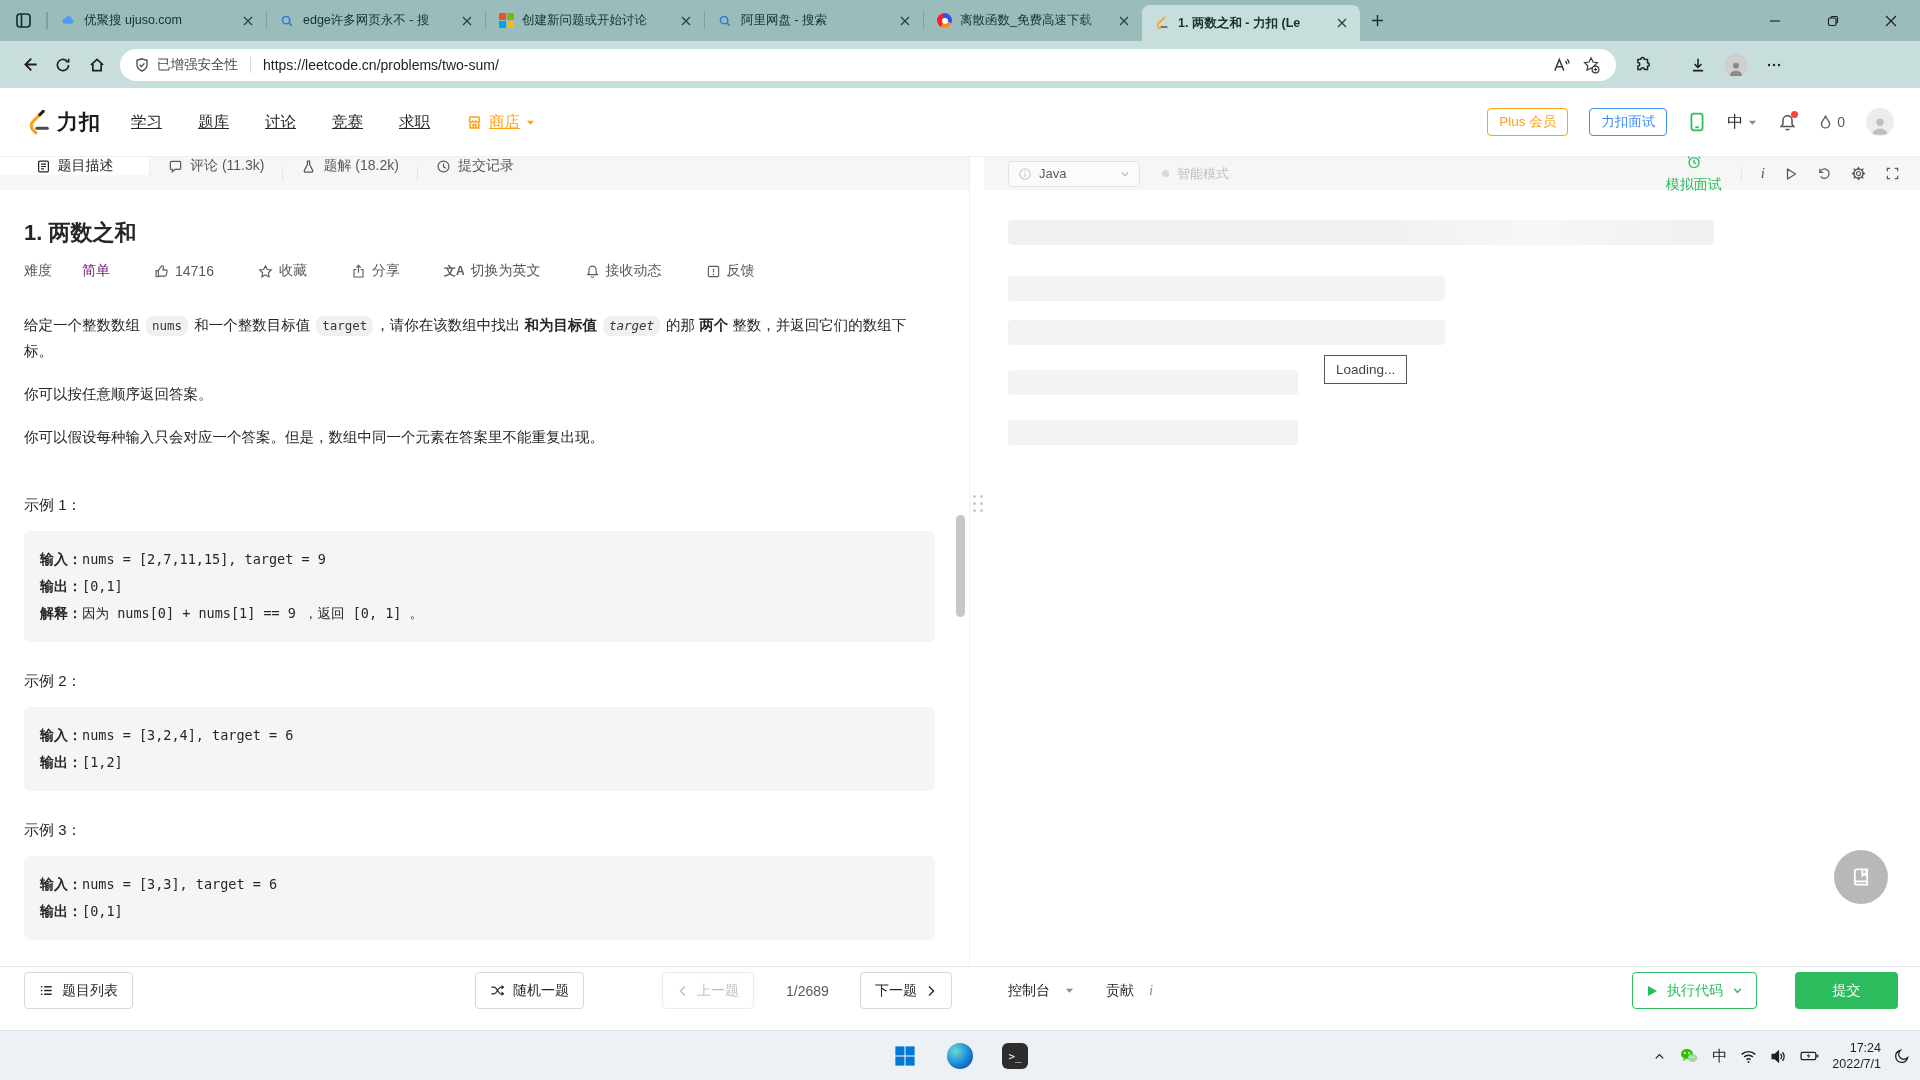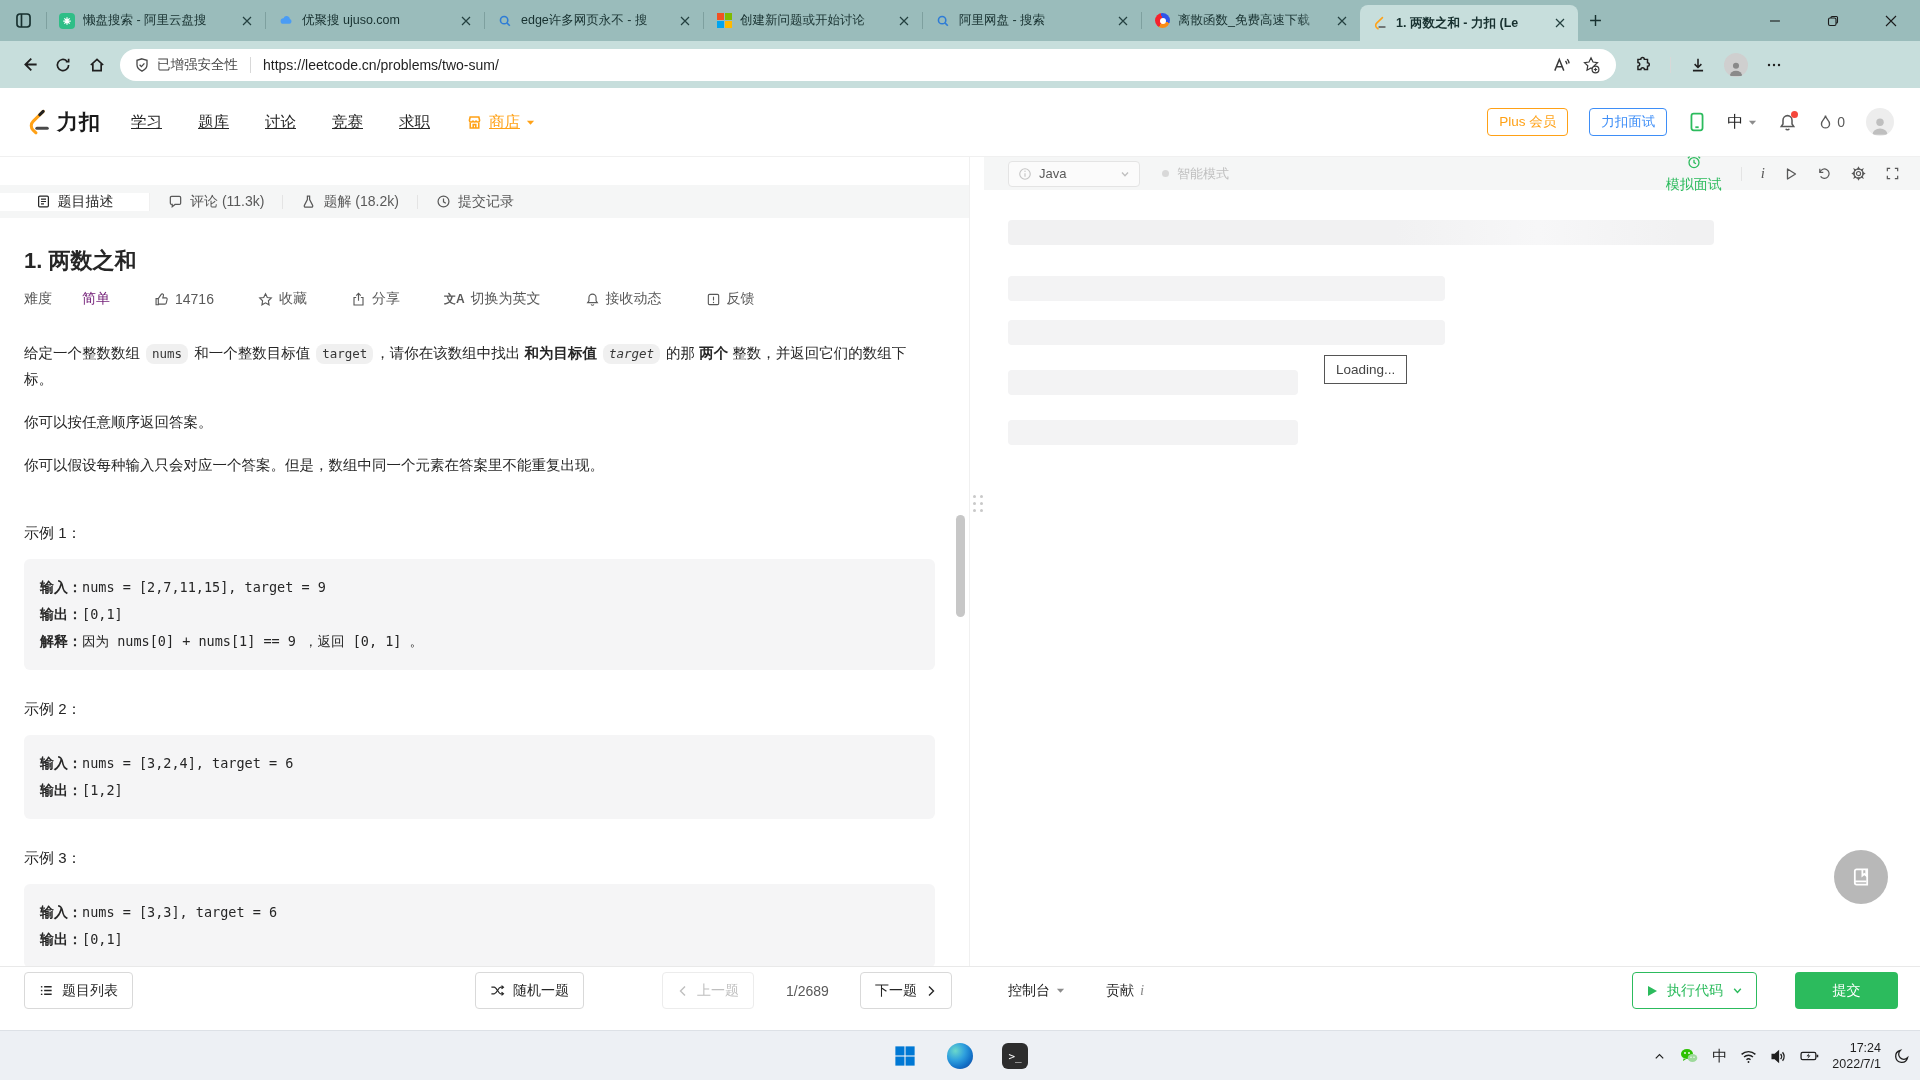--- a/index.html
+++ b/index.html
@@ -56,21 +56,21 @@
   .avatar-lg { width:28px; height:28px; border-radius:50%; background:#EDEDED; display:flex; align-items:flex-end; justify-content:center; overflow:hidden; }
 
   
   .main { position:absolute; left:0; top:157px; width:1920px; height:809px; }
   .left { position:absolute; left:0; top:0; width:970px; height:809px; background:#fff; border-right:1px solid #F0F0F0; }
   .right { position:absolute; left:984px; top:0; width:936px; height:809px; background:#fff; }
   .drag-dots { position:absolute; left:973px; top:338px; display:grid; grid-template-columns:3px 3px; grid-gap:4px; }
   .drag-dots i { width:3px; height:3px; border-radius:50%; background:#C9C9C9; }
 
   
-  .ptabs { height:33px; background:#F5F6F6; display:flex; align-items:center; font-size:14px; color:#595959;margin-top:28px; }
+  .ptabs { height:33px; background:#F5F6F6; display:flex; align-items:flex-start; font-size:14px; color:#595959; }
   .ptab { display:flex; align-items:center; gap:7px; padding:0 18px; cursor:pointer; }
   .ptab.active { background:#fff; color:#262626; width:150px; justify-content:center; padding:0; border-right:1px solid #F0F0F0; }
   .psep { width:1px; height:14px; background:#E4E4E4; align-self:center; }
 
   
   .pbody { padding:28px 34px 0 24px; }
   .ptitle { font-size:22px; font-weight:bold; color:#262626; }
   .pmeta { display:flex; align-items:center; margin-top:14px; font-size:14px; color:#595959; }
   .pmeta .grp { display:flex; align-items:center; gap:6px; margin-right:44px; cursor:pointer; }
   .easy { color:#701a75; margin-left:24px; }
@@ -101,21 +101,21 @@
   .skel.b4 { left:24px; top:213px; width:290px; }
   .skel.b5 { left:24px; top:263px; width:290px; }
   .loadingbox { position:absolute; left:340px; top:198px; background:#fff; border:1px solid #555; padding:6px 11px; font-size:13.5px; color:#444; }
   .floatbook { position:absolute; left:850px; top:693px; width:54px; height:54px; border-radius:50%; background:rgba(160,160,160,.75); display:flex; align-items:center; justify-content:center; color:#fff; cursor:pointer; }
 
   
   .bottombar { position:absolute; left:0; top:966px; width:1920px; height:64px; background:#fff; border-top:1px solid #E9E9E9; }
   .bb { position:absolute; top:5px; height:37px; display:flex; align-items:center; }
   .bbtn { border:1px solid #D9D9D9; border-radius:4px; background:#fff; padding:0 14px; gap:8px; font-size:14px; color:#262626; cursor:pointer; }
   .bbtn.dis { border-color:#ECECEC; color:#BFBFBF; }
-  .btxt { font-size:14px; color:#262626; gap:6px; cursor:pointer;text-align:center; }
+  .btxt { font-size:14px; color:#262626; gap:15px; cursor:pointer;text-align:center; }
   .run { border:1px solid #2CBB5D; color:#2CBB5D; border-radius:4px; padding:0 13px; gap:9px; font-size:14px; background:#fff; cursor:pointer; }
   .submit { background:#2CBB5D; color:#fff; border-radius:4px; width:103px; justify-content:center; font-size:14px; cursor:pointer; }
 
   
   .taskbar { position:absolute; left:0; top:1030px; width:1920px; height:50px; background:#EDF0F4; border-top:1px solid #DDE1E6; }
   .tk { position:absolute; top:5px; width:40px; height:40px; display:flex; align-items:center; justify-content:center; border-radius:5px; }
   .fav-edge.big { width:26px; height:26px; }
   .term { width:26px; height:26px; background:#2D2D2D; border-radius:6px; color:#fff; font-family:"DejaVu Sans Mono","Liberation Mono",monospace; font-size:11px; display:flex; align-items:center; justify-content:center; }
   .tray { position:absolute; right:10px; top:0; height:50px; display:flex; align-items:center; gap:13px; color:#1F1F1F; }
   .tray .ime { font-size:15px; }
@@ -130,33 +130,20 @@
     <div class="tab-actions-btn">
       <span class="ic">
         <svg width="19" height="19" viewBox="0 0 16 16" fill="none" stroke="currentColor" stroke-width="1.4">
             <rect x="2.5" y="2.5" width="11" height="11" rx="2.5"></rect>
             <path d="M6.3 2.5 V13.5"></path>
           </svg>
       </span>
     </div>
     <div class="tsep"></div>
 
-    <div class="btab">
-      <span class="fav fav-green">
-        <svg width="10" height="10" viewBox="0 0 16 16" stroke="#fff" stroke-width="2" fill="none">
-            <path d="M8 2 V14 M2 8 H14 M3.8 3.8 L12.2 12.2 M12.2 3.8 L3.8 12.2"></path>
-          </svg>
-      </span>
-      <span class="ttl">懒盘搜索 - 阿里云盘搜</span>
-      <span class="x">
-          <svg width="10" height="10" viewBox="0 0 10 10" stroke="currentColor" stroke-width="1.2">
-            <path d="M1 1 L9 9 M9 1 L1 9"></path>
-          </svg>
-        </span>
-    </div>
     <div class="tsep"></div>
 
     <div class="btab">
       <span class="fav">
         <svg width="15" height="15" viewBox="0 0 16 16">
             <path d="M4.6 11.5 a3 3 0 0 1 .2-6 a3.6 3.6 0 0 1 6.9 1 a2.6 2.6 0 0 1-.6 5 Z" fill="#4A9CF5"></path>
           </svg>
       </span>
       <span class="ttl">优聚搜 ujuso.com</span>
       <span class="x">

